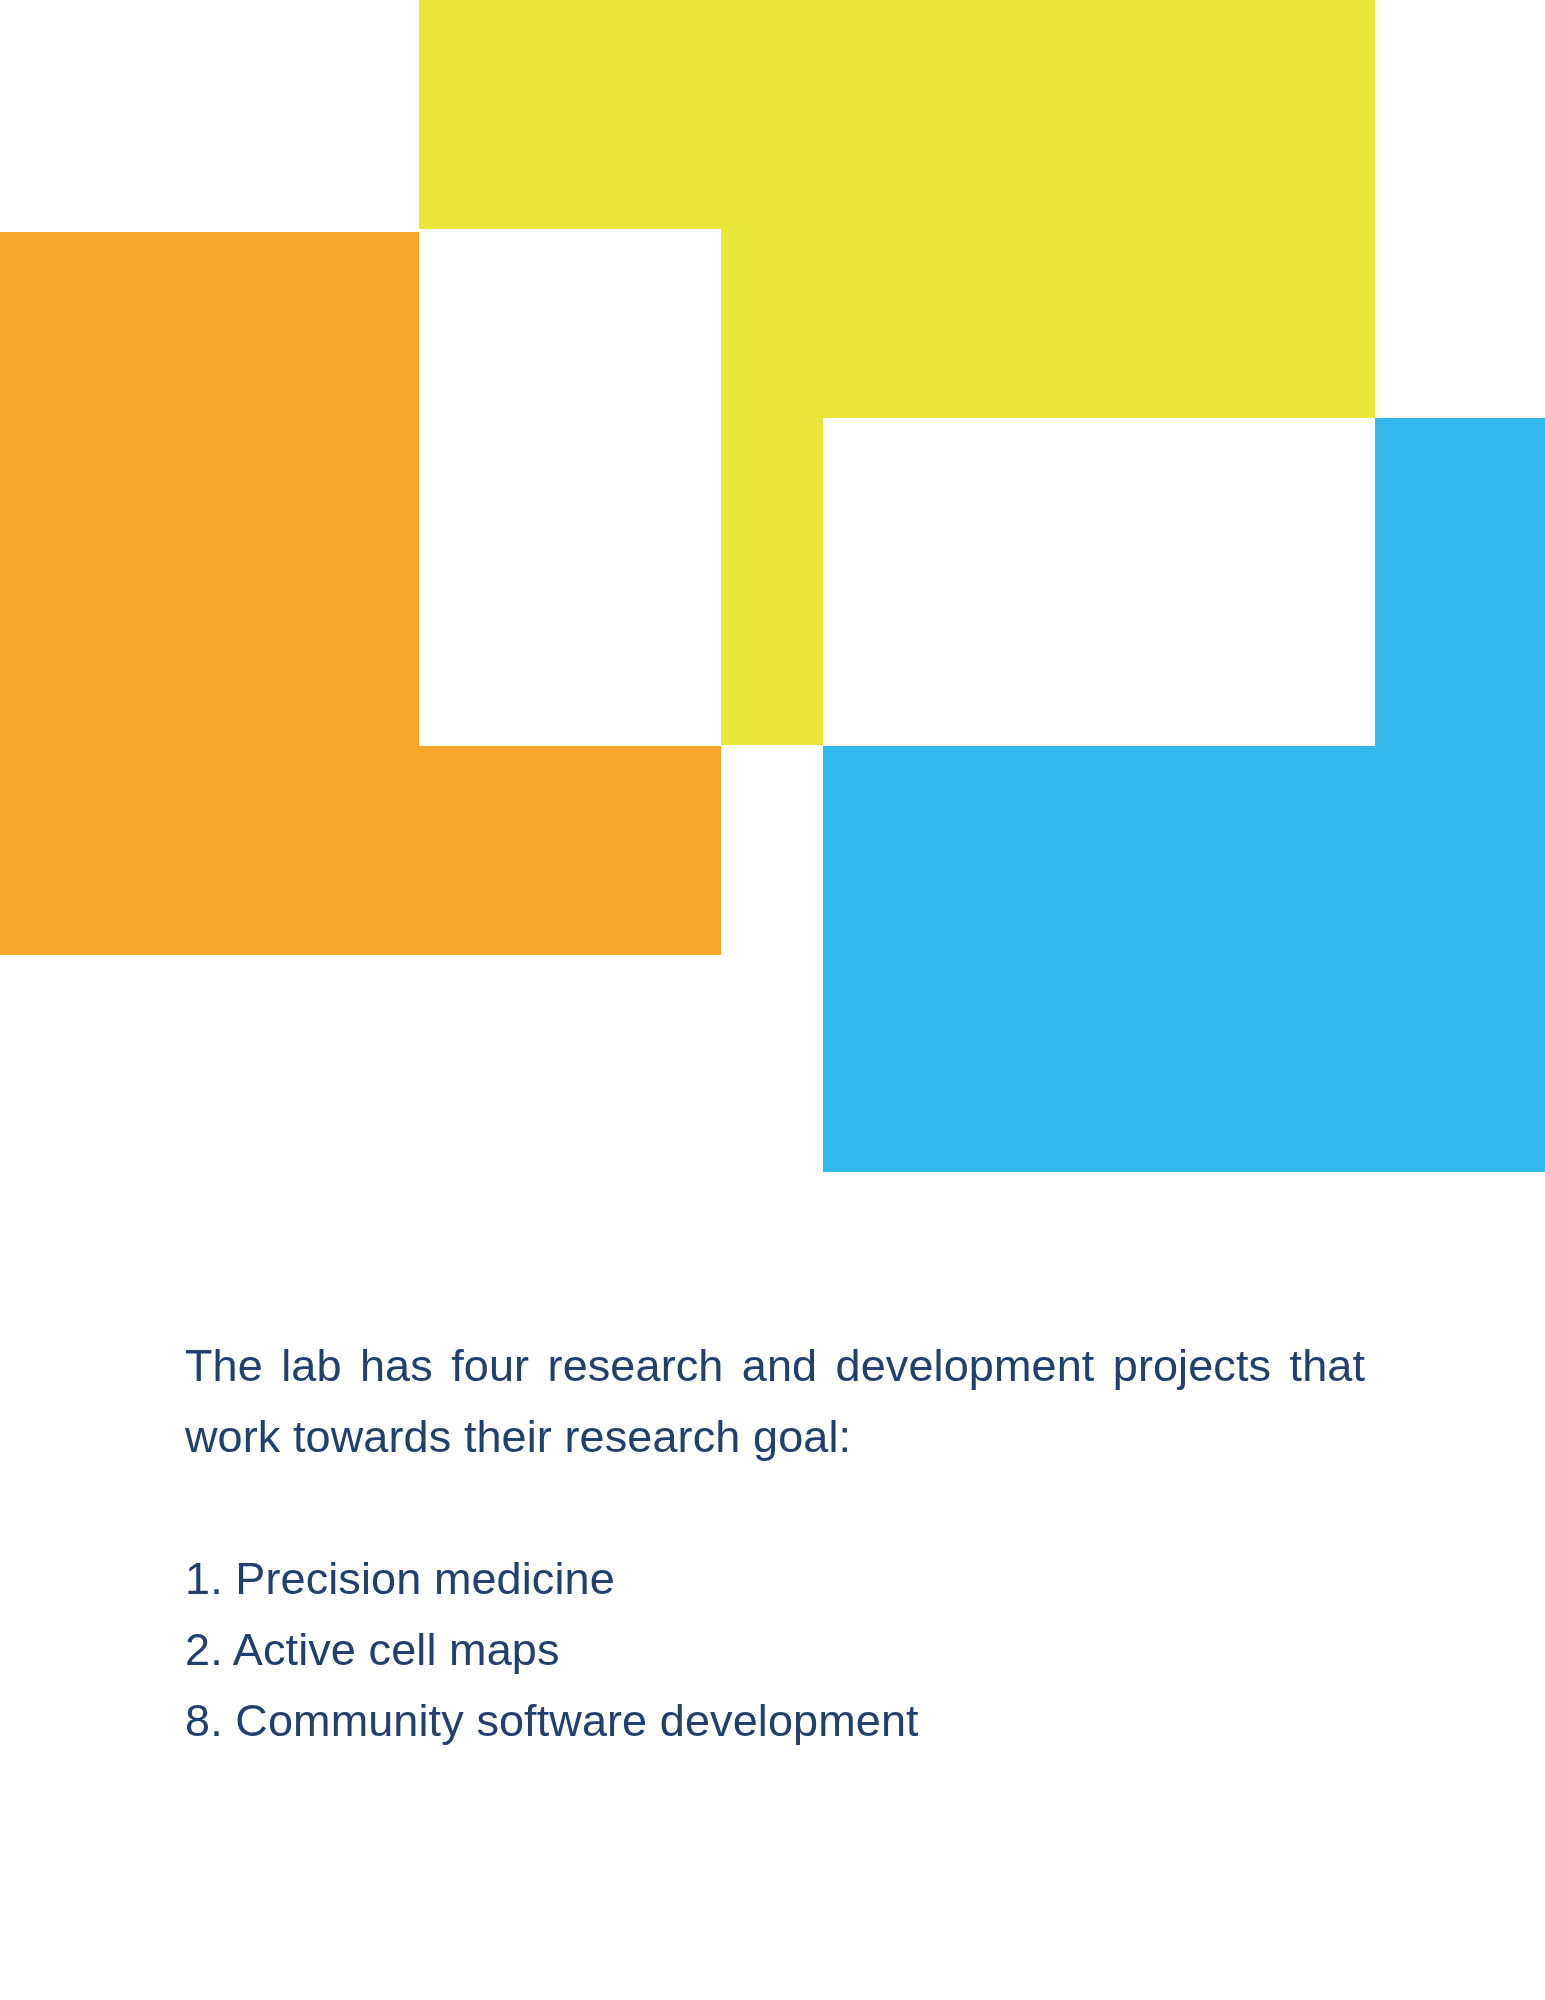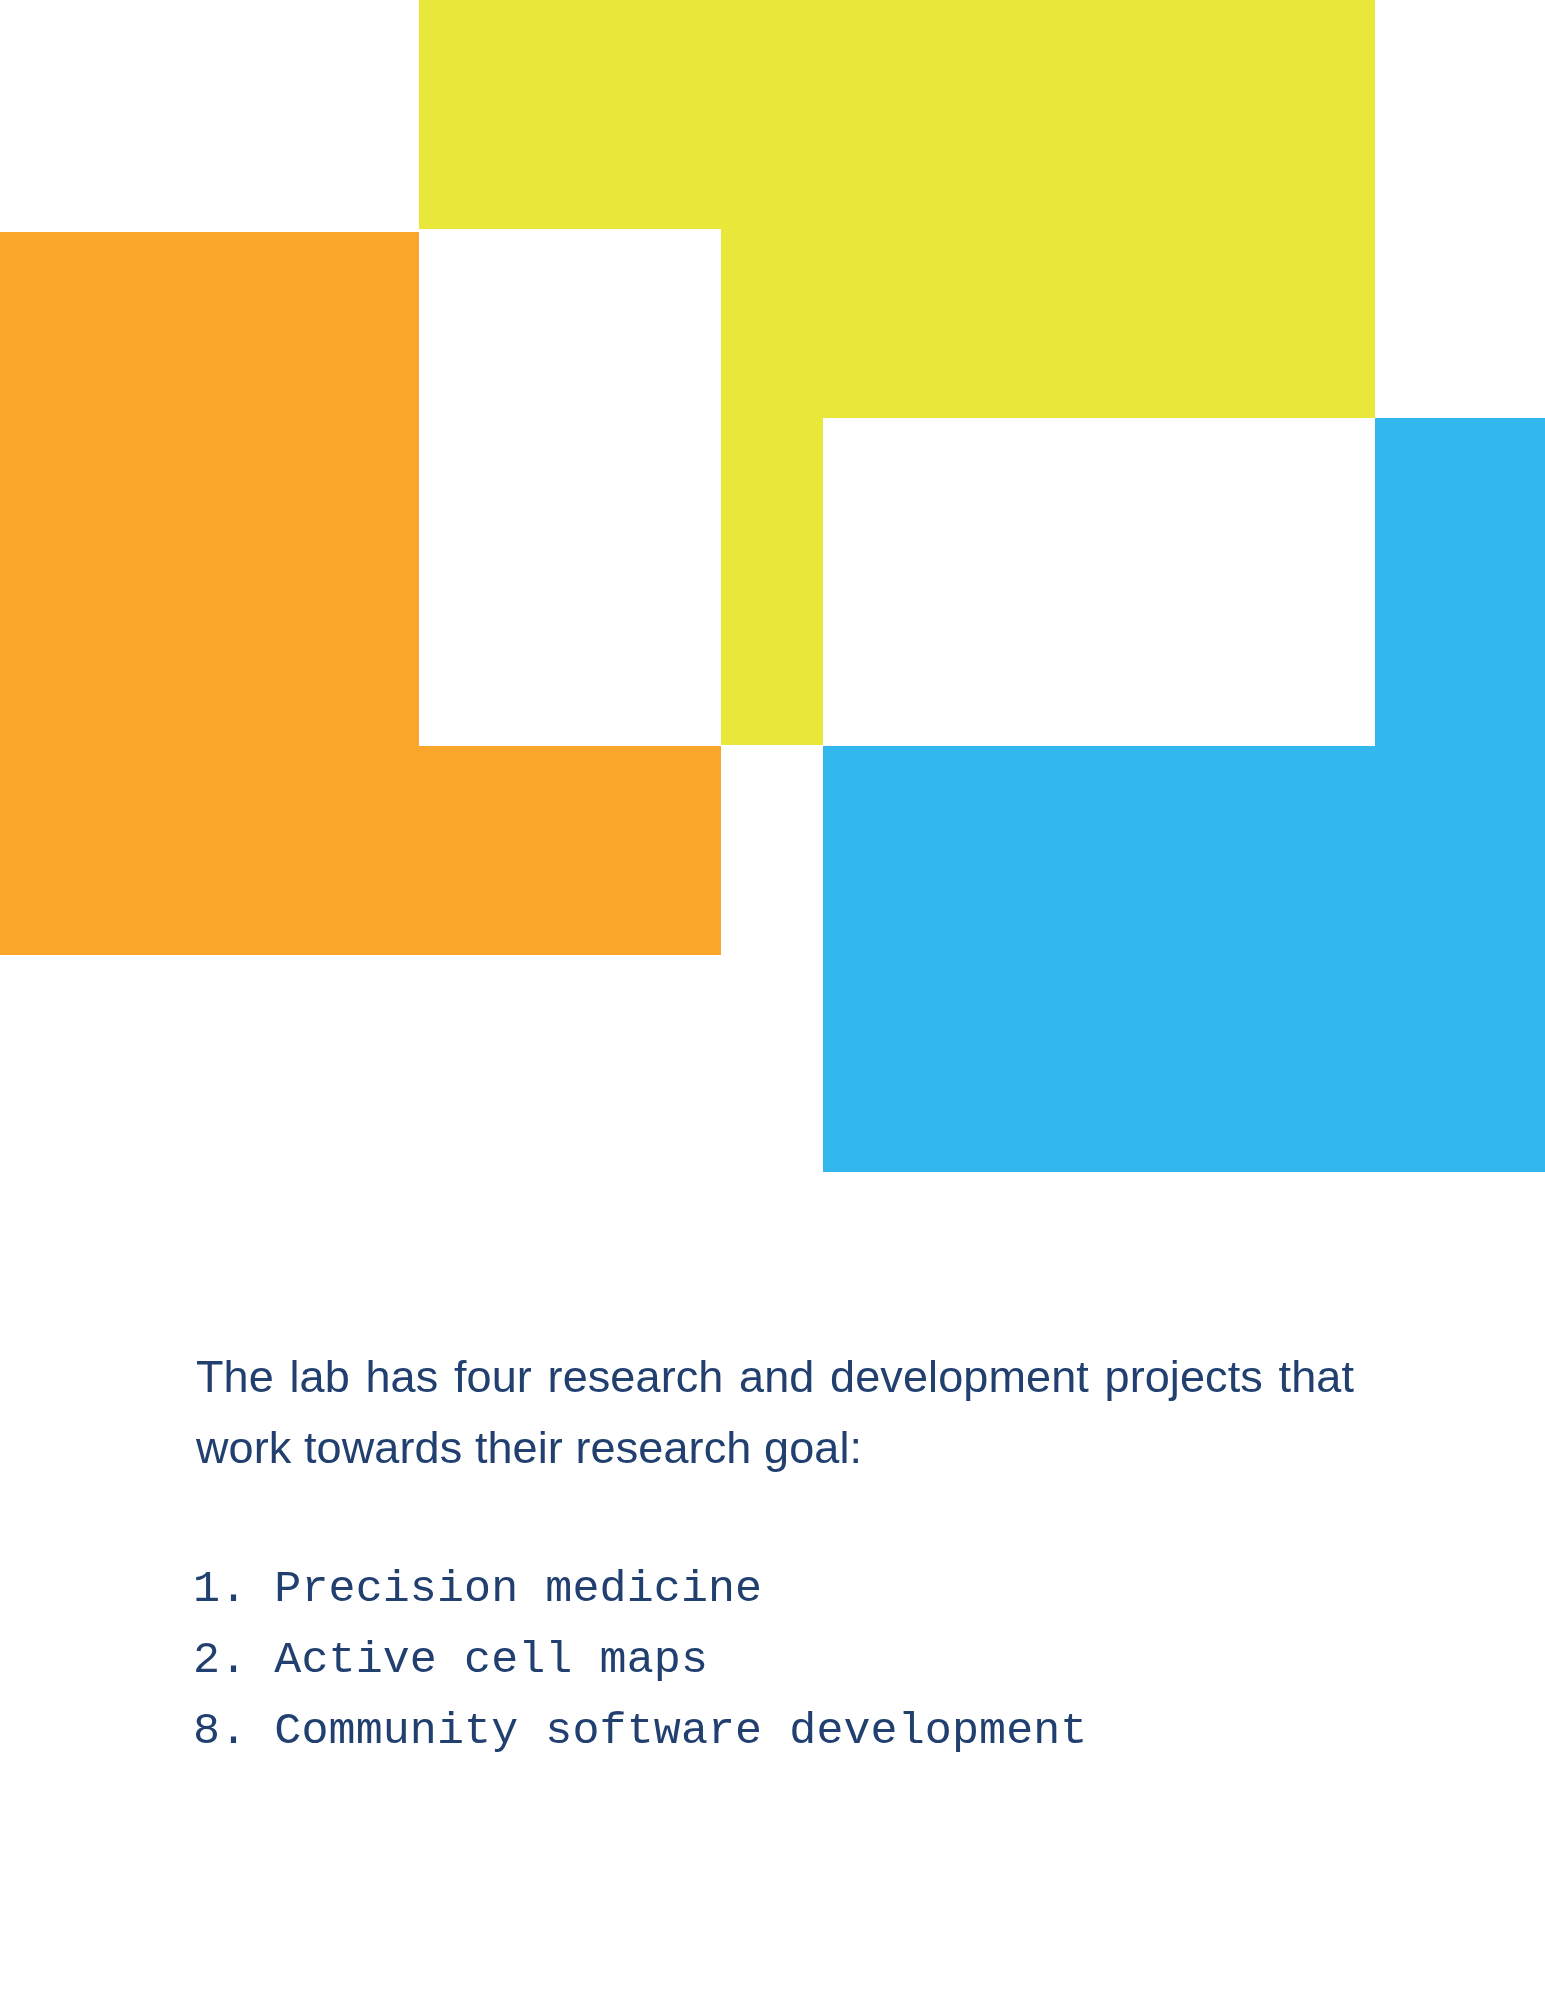--- a/index.html
+++ b/index.html
@@ -65,35 +65,34 @@
   }
 
   
   #content-text {
     position: absolute;
     left: 185px;
     top: 1330px;
     width: 1180px;
   }
   #intro-paragraph {
-    margin: 11px;
+    margin: 0;
     font-size: 45px;
     line-height: 71px;
     color: #22406f;
     text-align: justify;
     text-align-last: left;
     font-weight: 400;
     letter-spacing: 0.1px;
   }
   #project-list {
-    margin: 8px;
+    margin: 0;
     padding: 0;
     list-style: none;
     margin-top: 71px;
-    font-family: Liberation Mono, monospace;
   }
   #project-list li {
     font-size: 45px;
     line-height: 71px;
     color: #22406f;
     font-weight: 400;
     white-space: nowrap;
     letter-spacing: 0.1px;
   }
 </style>

